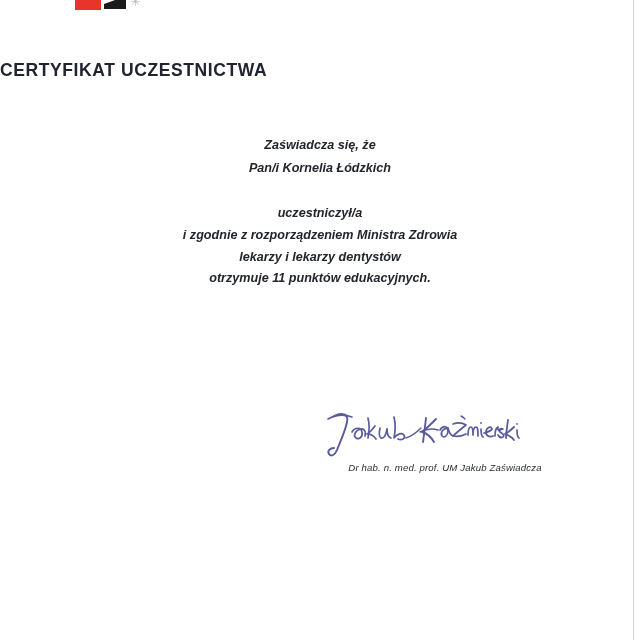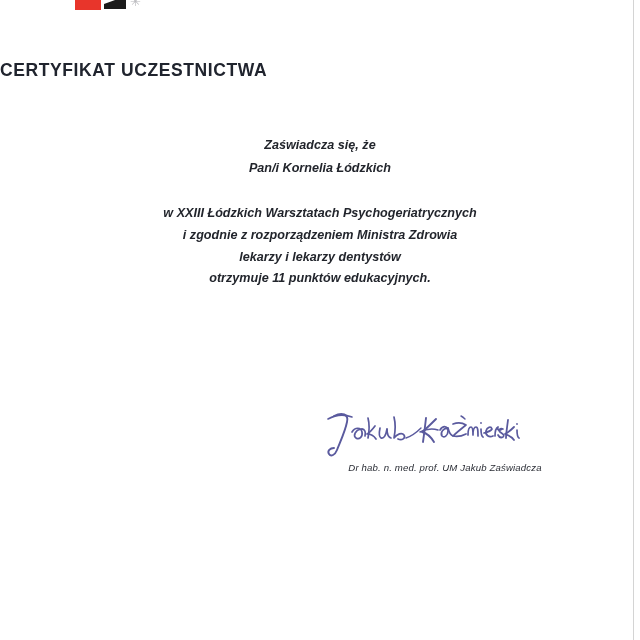--- a/index.html
+++ b/index.html
@@ -150,21 +150,21 @@
     <div id="logo-black"></div>
     <div id="logo-gray">✳</div>
   </div>
 
   <div id="title">CERTYFIKAT UCZESTNICTWA</div>
 
   <div class="attest" id="attest-0">Zaświadcza się, że</div>
   <div class="attest" id="attest-1">Pan/i Kornelia Łódzkich</div>
 
   <div id="body-block">
-    <div class="body-line">w XXIII Łódzkich Warsztatach Psychogeriatrycznych</div>
+    <div class="body-line">uczestniczył/a</div>
     <div class="body-line">i zgodnie z rozporządzeniem Ministra Zdrowia</div>
     <div class="body-line">lekarzy i lekarzy dentystów</div>
     <div class="body-line">otrzymuje 11 punktów edukacyjnych.</div>
   </div>
 
   <div id="sig-block">
 
     <div id="sig-wrap">
       <svg id="sig-svg" width="200" height="52" viewBox="0 0 200 52">
         <g fill="none" stroke="#5a5a9e" stroke-linecap="round" stroke-linejoin="round">

